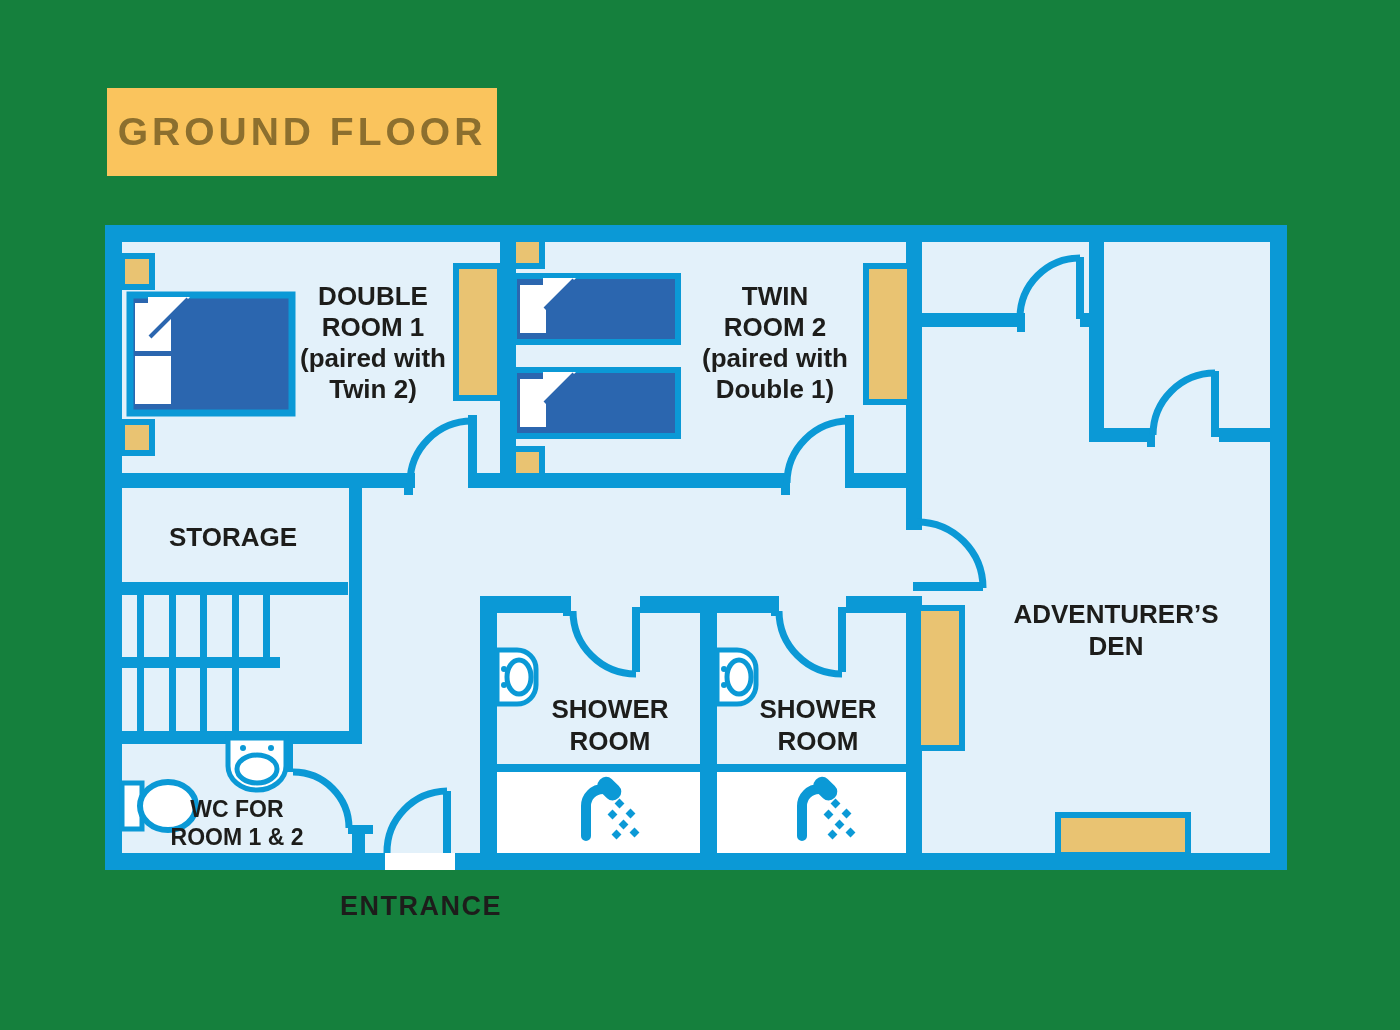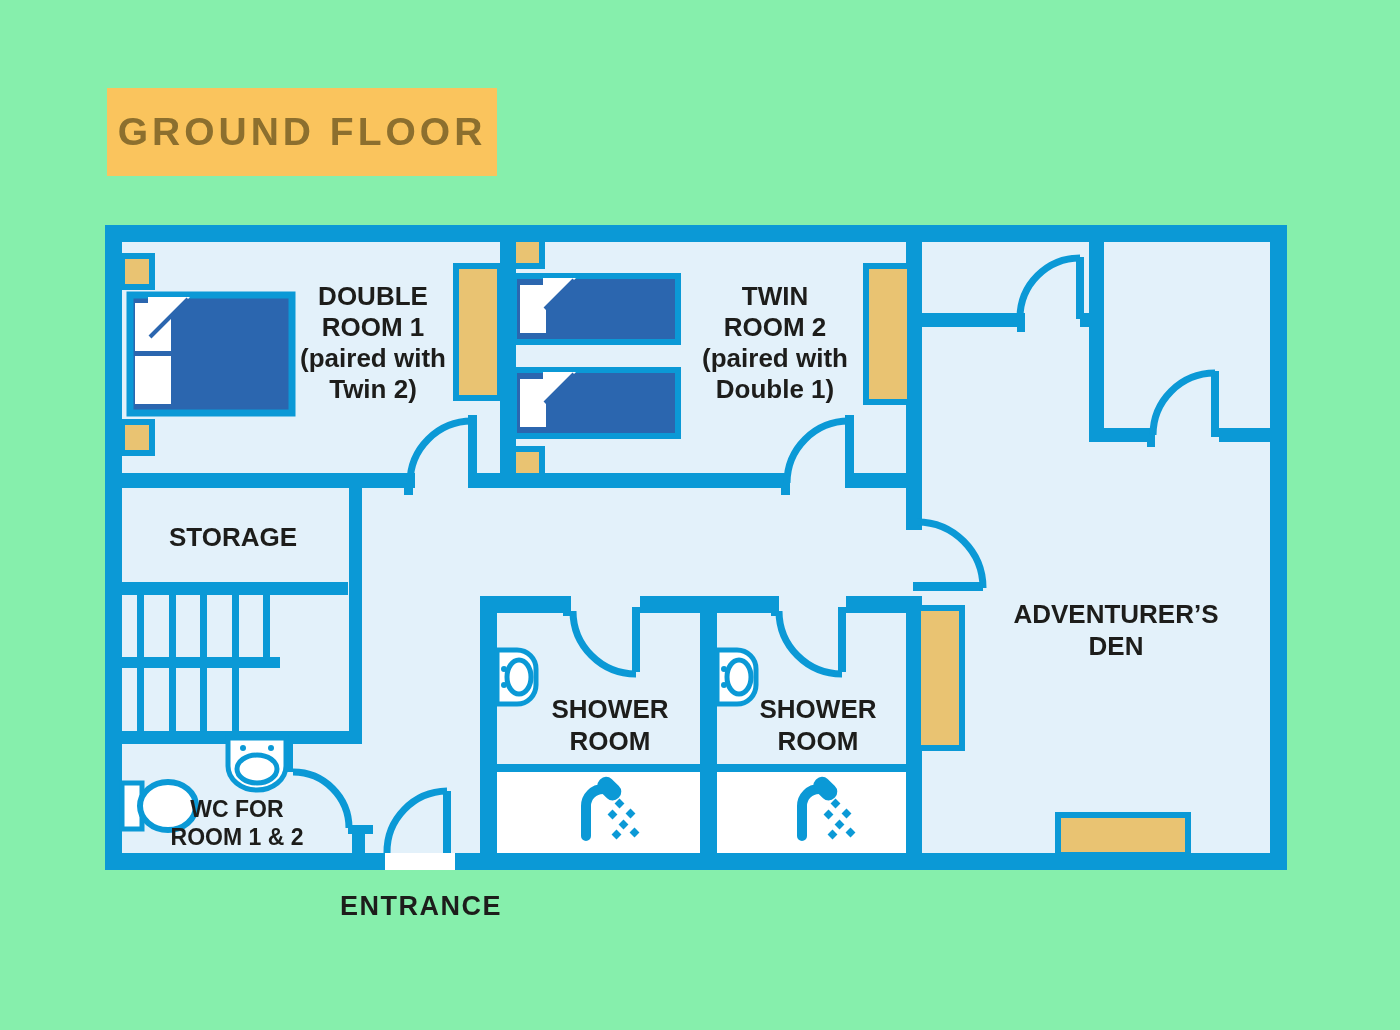--- a/index.html
+++ b/index.html
@@ -1,17 +1,17 @@
 <!DOCTYPE html>
 <html style="--wall: #0b99d6; --floor: #e3f1fa; --bed: #2b66af; --wood: #e9c372; --paper: #ffffff; --ink: #1d1d1b; --title_bg: #fac45d; --title_ink: #8c6f2e;"><head>
 <meta charset="utf-8">
 <style>
   html,body{margin:0;padding:0;background:#ffffff;width:1400px;height:1030px;overflow:hidden;
             font-family:"Liberation Sans",sans-serif;}
-  #stage{position:relative;width:1400px;height:1030px;background:#86efac;}
+  #stage{position:relative;width:1400px;height:1030px;background:#15803d;}
   .title{position:absolute;left:107px;top:88px;width:390px;height:88px;
          background:var(--title_bg);color:var(--title_ink);
          display:flex;align-items:center;justify-content:center;
          font-size:39px;font-weight:700;letter-spacing:4px;}
   svg{position:absolute;left:0;top:0;}
   .floorf{fill:var(--floor);}
   .wallf{fill:var(--wall);}
   .paperf{fill:var(--paper);}
   .arc{fill:none;stroke:var(--wall);stroke-width:7;}
   .strokewall{stroke:var(--wall);}

